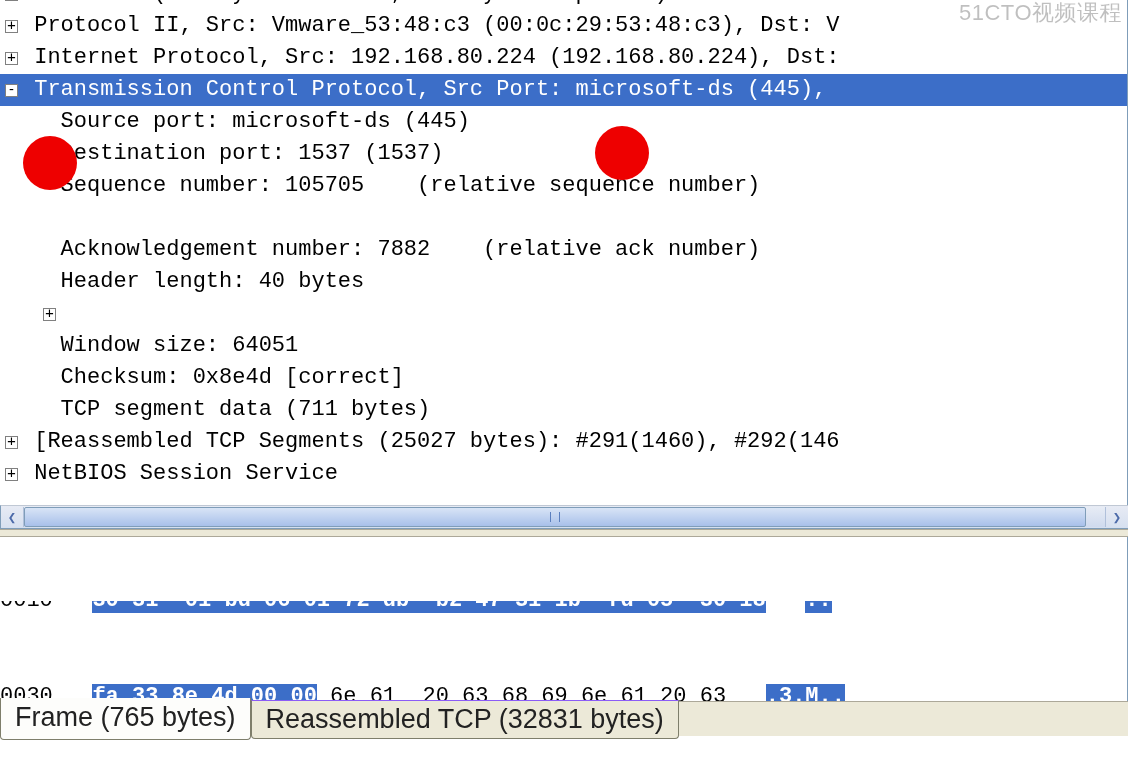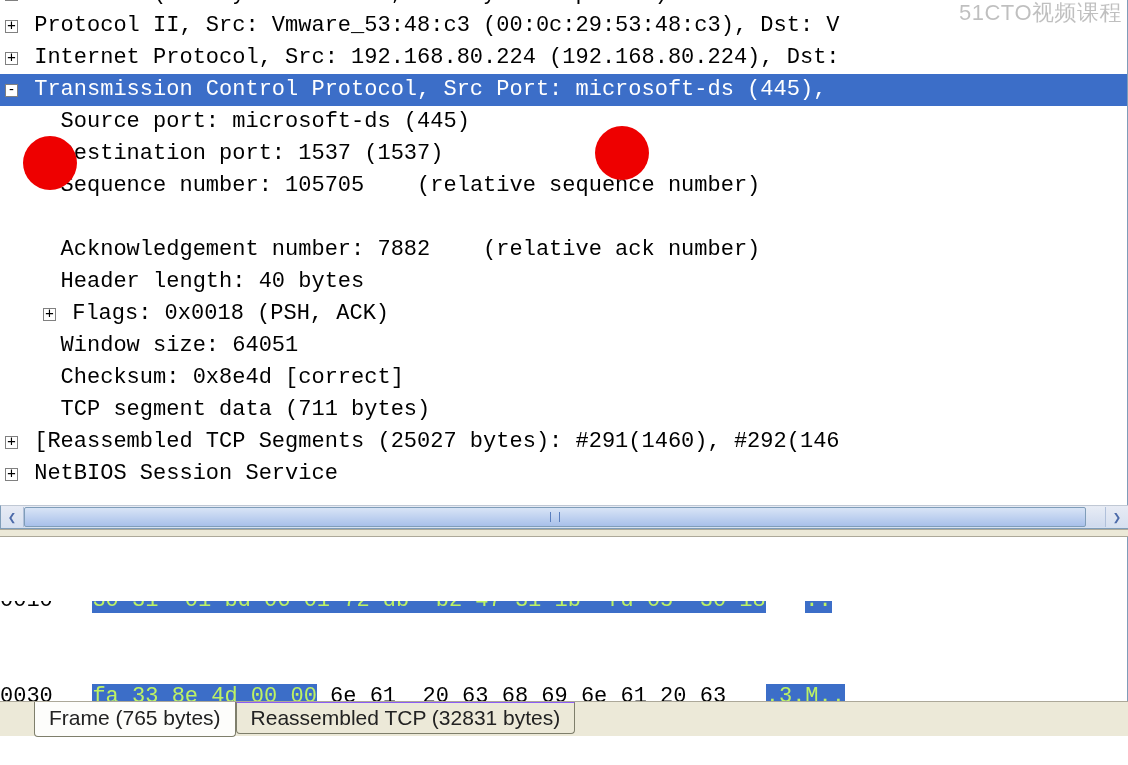--- a/index.html
+++ b/index.html
@@ -128,31 +128,30 @@
     width: 1127px;
     height: 164px;
     border-right: 1px solid #7F9DB9;
     background: #fff;
     overflow: hidden;
     white-space: pre;
     line-height: 32px;
     font-size: 22px;
   }
   .hexline { height: 32px; }
-  .hexline .sel { background: #3C6EC8; color: #bef264; }
+  .hexline .sel { background: #3C6EC8; color: #ffffff; font-weight: bold; }
 
   .tabs {
     height: 34px;
     background: #ECE9D8;
     border-top: 1px solid #ACA899;
     display: flex;
-    align-items: flex-start;
+    align-items: center;
     font-family: "Tahoma", "Verdana", sans-serif;
-    font-size: 21px;
-    padding-left: 34px;
+    font-size: 27px;
   }
   .tabs .tab {
     border: 1px solid #7E7E6B;
     border-top: none;
     background: #fdfdfb;
     padding: 4px 14px 6px 14px;
     border-bottom-left-radius: 4px;
     border-bottom-right-radius: 4px;
     color: #222;
     margin-right: 0px;
@@ -225,21 +224,20 @@
   <div class="line indent1">
     <span class="toggle placeholder"> </span>
     <span class="text">   <span>Acknowledgement number: 7882    (relative ack number)</span></span>
   </div>
   <div class="line indent1">
     <span class="toggle placeholder"> </span>
     <span class="text">   <span>Header length: 40 bytes</span></span>
   </div>
   <div class="line indent1">
     <span class="toggle" style="margin-left:43px;">+</span>
-    <span class="text"> <span>Flags: 0x0018 (PSH, ACK)</span></span>
   </div>
   <div class="line indent1">
     <span class="toggle placeholder"> </span>
     <span class="text">   <span>Window size: 64051</span></span>
   </div>
   <div class="line indent1">
     <span class="toggle placeholder"> </span>
     <span class="text">   <span>Checksum: 0x8e4d [correct]</span></span>
   </div>
   <div class="line indent1">

